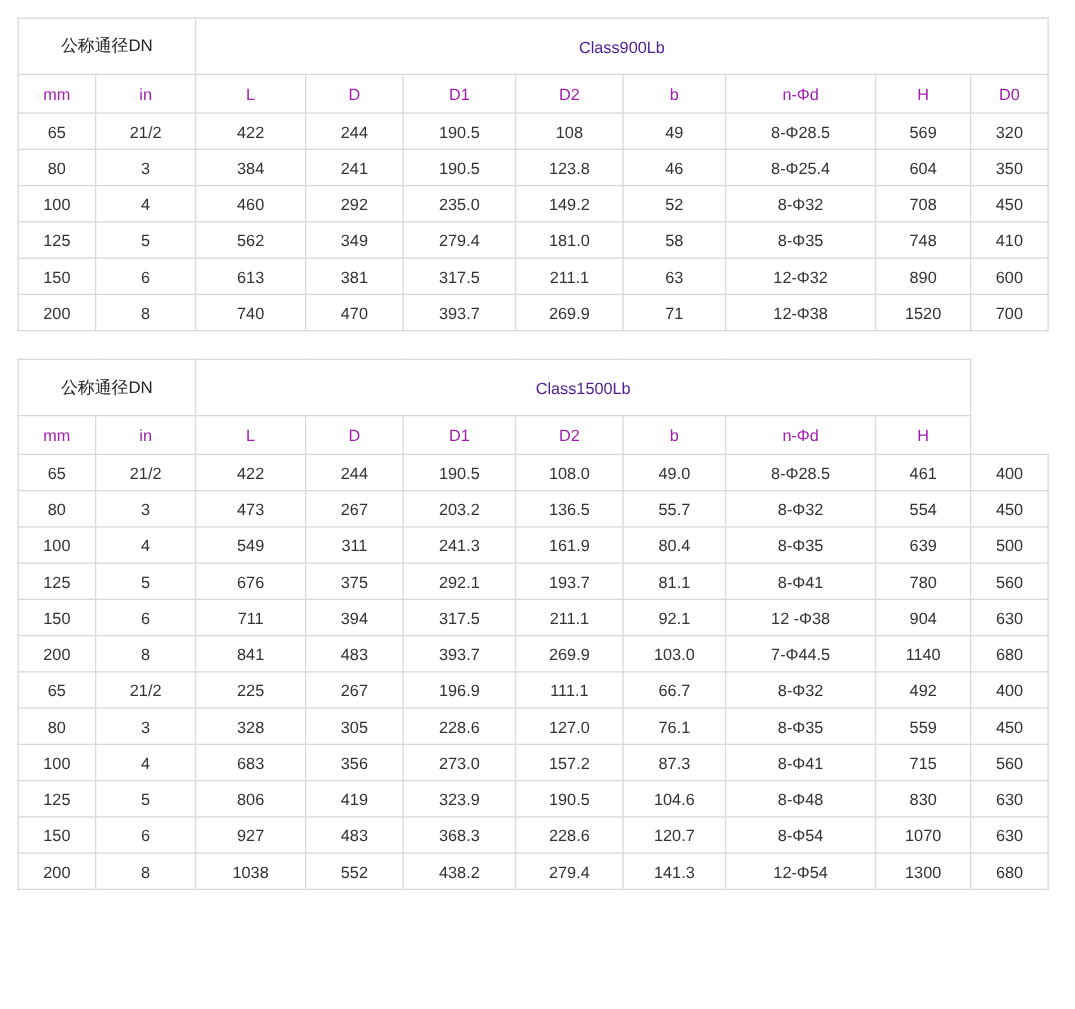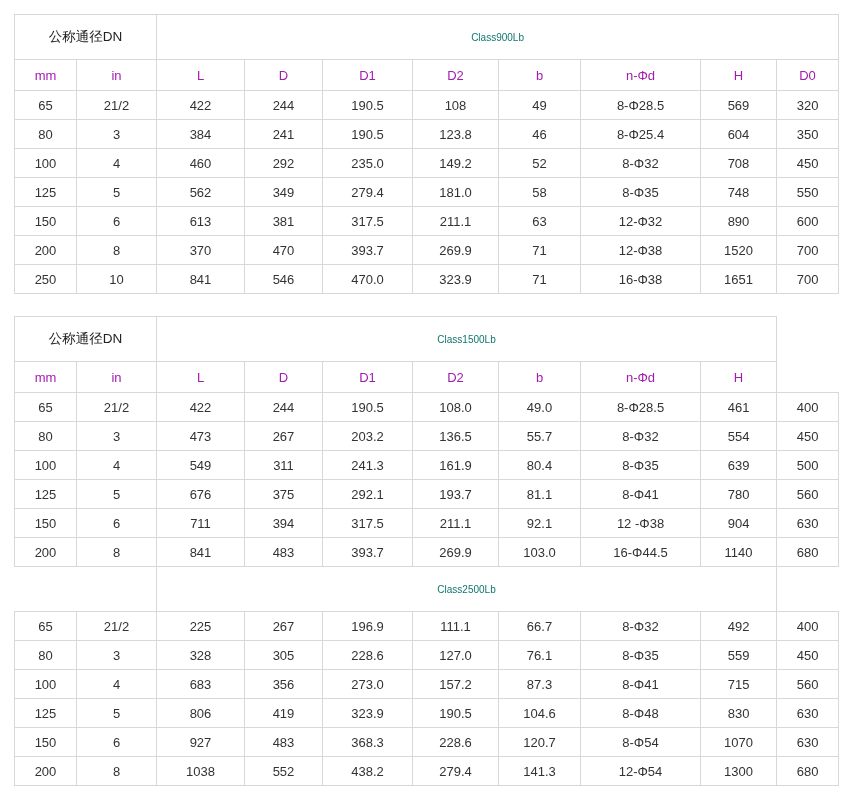--- a/index.html
+++ b/index.html
@@ -37,23 +37,23 @@
     padding: 0 2px;
     overflow: hidden;
     white-space: nowrap;
   }
   table.spec td.head-cn {
     font-size: 13.5px;
     height: 44px;
     color: #222;
   }
   table.spec td.head-class {
-    font-size: 10px;
+    font-size: 13px;
     height: 44px;
-    color: #0f766e;
+    color: #4c1d95;
     border-radius: 22px;
   }
   table.spec td.colhead {
     height: 30px;
     color: #a21caf;
   }
   table.spec td.blank {
     border: none;
   }
   .gap {
@@ -145,56 +145,44 @@
       <tr>
         <td>125</td>
         <td>5</td>
         <td>562</td>
         <td>349</td>
         <td>279.4</td>
         <td>181.0</td>
         <td>58</td>
         <td>8-Φ35</td>
         <td>748</td>
-        <td>550</td>
+        <td>410</td>
       </tr>
       <tr>
         <td>150</td>
         <td>6</td>
         <td>613</td>
         <td>381</td>
         <td>317.5</td>
         <td>211.1</td>
         <td>63</td>
         <td>12-Φ32</td>
         <td>890</td>
         <td>600</td>
       </tr>
       <tr>
         <td>200</td>
         <td>8</td>
-        <td>370</td>
+        <td>740</td>
         <td>470</td>
         <td>393.7</td>
         <td>269.9</td>
         <td>71</td>
         <td>12-Φ38</td>
         <td>1520</td>
-        <td>700</td>
-      </tr>
-      <tr>
-        <td>250</td>
-        <td>10</td>
-        <td>841</td>
-        <td>546</td>
-        <td>470.0</td>
-        <td>323.9</td>
-        <td>71</td>
-        <td>16-Φ38</td>
-        <td>1651</td>
         <td>700</td>
       </tr>
     </tbody>
   </table>
 
   <div class="gap"></div>
 
   <table class="spec">
     <colgroup>
       <col class="c0">
@@ -287,30 +275,25 @@
         <td>630</td>
       </tr>
       <tr>
         <td>200</td>
         <td>8</td>
         <td>841</td>
         <td>483</td>
         <td>393.7</td>
         <td>269.9</td>
         <td>103.0</td>
-        <td>16-Φ44.5</td>
+        <td>7-Φ44.5</td>
         <td>1140</td>
         <td>680</td>
       </tr>
 
-      <tr>
-        <td class="blank" colspan="2"></td>
-        <td class="head-class" colspan="7">Class2500Lb</td>
-        <td class="blank"></td>
-      </tr>
       <tr>
         <td>65</td>
         <td>21/2</td>
         <td>225</td>
         <td>267</td>
         <td>196.9</td>
         <td>111.1</td>
         <td>66.7</td>
         <td>8-Φ32</td>
         <td>492</td>

